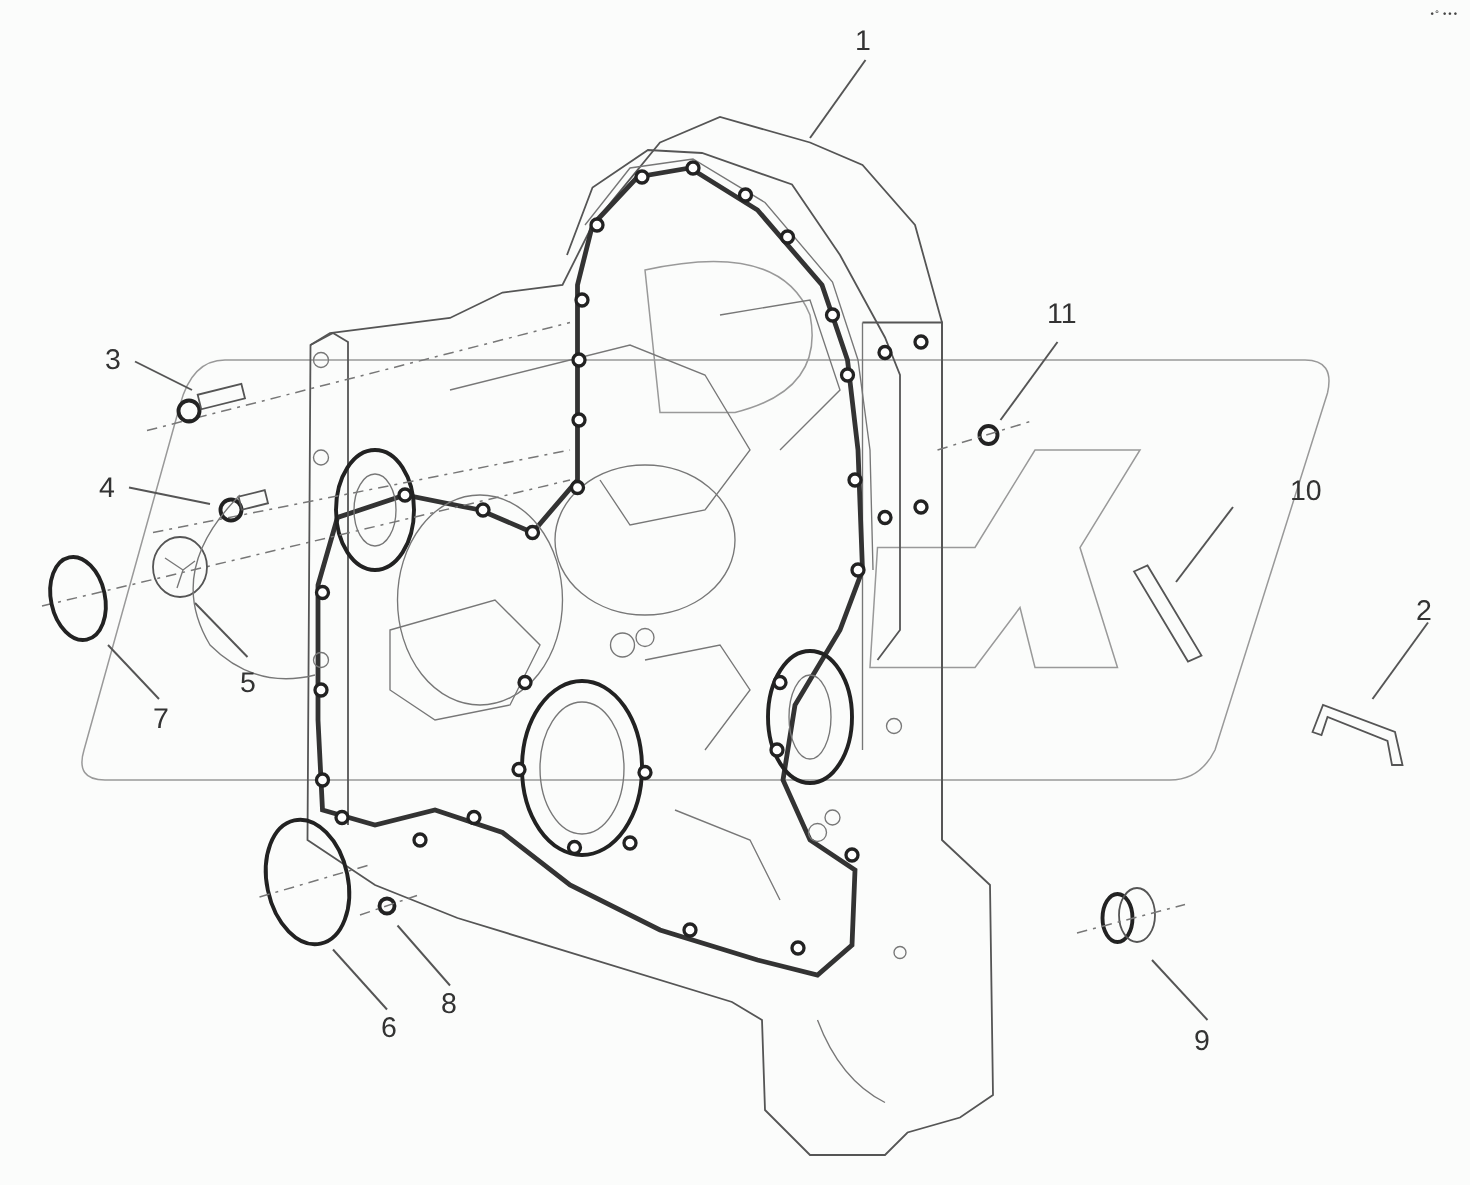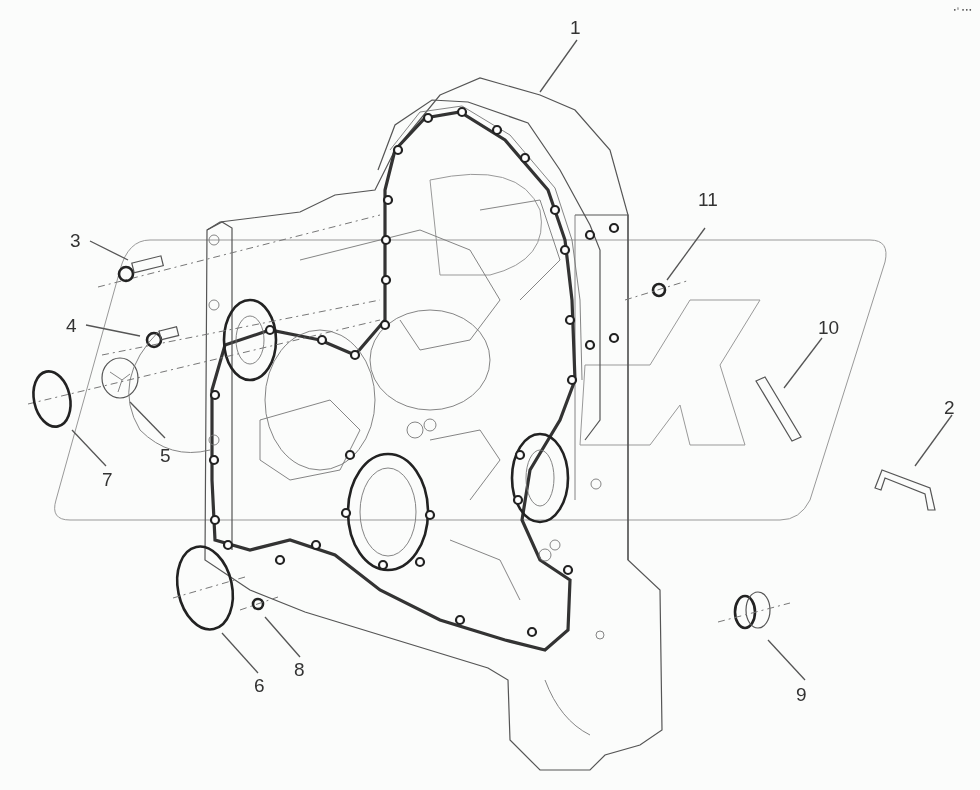--- a/index.html
+++ b/index.html
@@ -177,17 +177,17 @@
   
   <span class="callout" style="left:570px;top:18px">1</span>
   <span class="callout" style="left:944px;top:398px">2</span>
   <span class="callout" style="left:70px;top:231px">3</span>
   <span class="callout" style="left:66px;top:316px">4</span>
   <span class="callout" style="left:160px;top:446px">5</span>
   <span class="callout" style="left:254px;top:676px">6</span>
   <span class="callout" style="left:102px;top:470px">7</span>
   <span class="callout" style="left:294px;top:660px">8</span>
   <span class="callout" style="left:796px;top:685px">9</span>
-  <span class="callout" style="left:818px;top:318px">10</span>
-  <span class="callout" style="left:698px;top:190px">11</span>
+  <span class="callout" style="left:860px;top:318px">10</span>
+  <span class="callout" style="left:698px;top:200px">11</span>
 
   <span class="corner-mark">•° •••</span>
 </div>
 
 </body></html>

